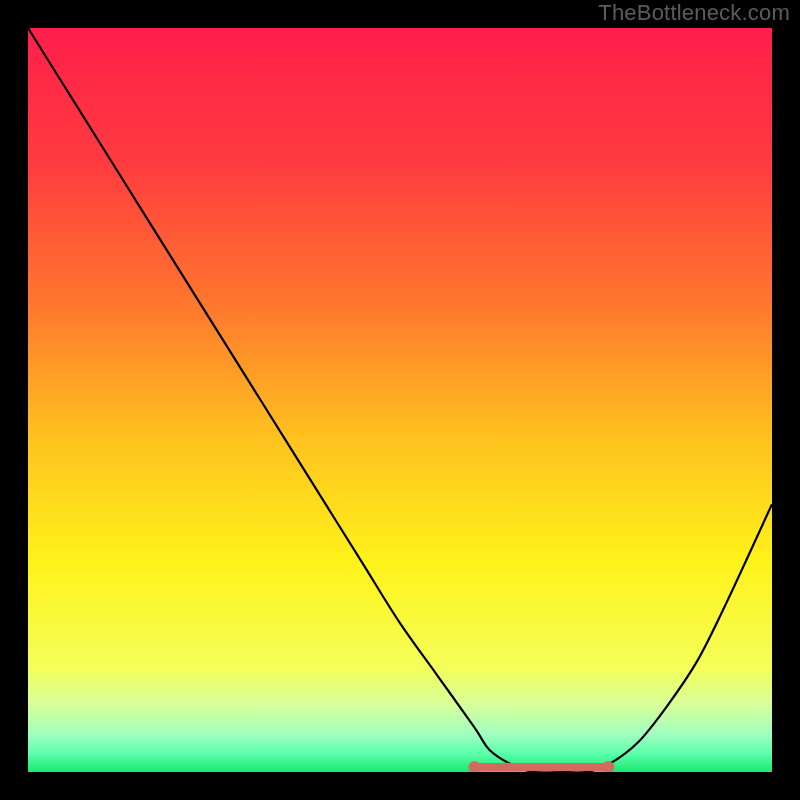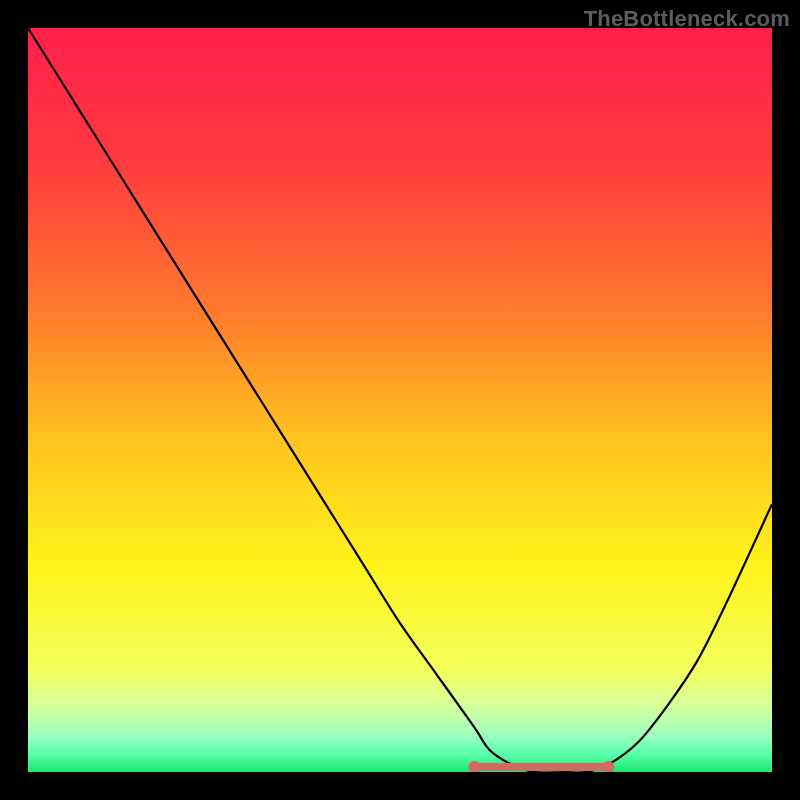--- a/index.html
+++ b/index.html
@@ -27,26 +27,26 @@
   }
   .gradient {
     position: absolute;
     left: 0;
     top: 0;
     width: 100%;
     height: 100%;
   }
   .watermark {
     position: absolute;
-    top: 6px;
+    top: 0;
     right: 10px;
     font-family: Arial, Helvetica, sans-serif;
     font-size: 22px;
     color: #5c5c5c;
-    font-weight: 700;
+    font-weight: 400;
     letter-spacing: 0.2px;
   }
 </style>
 </head>
 <body>
 
 <div class="frame">
   <svg class="plot-area" viewBox="0 0 744 744">
     <defs>
       <linearGradient id="bg-grad" x1="0" y1="0" x2="0" y2="1">

